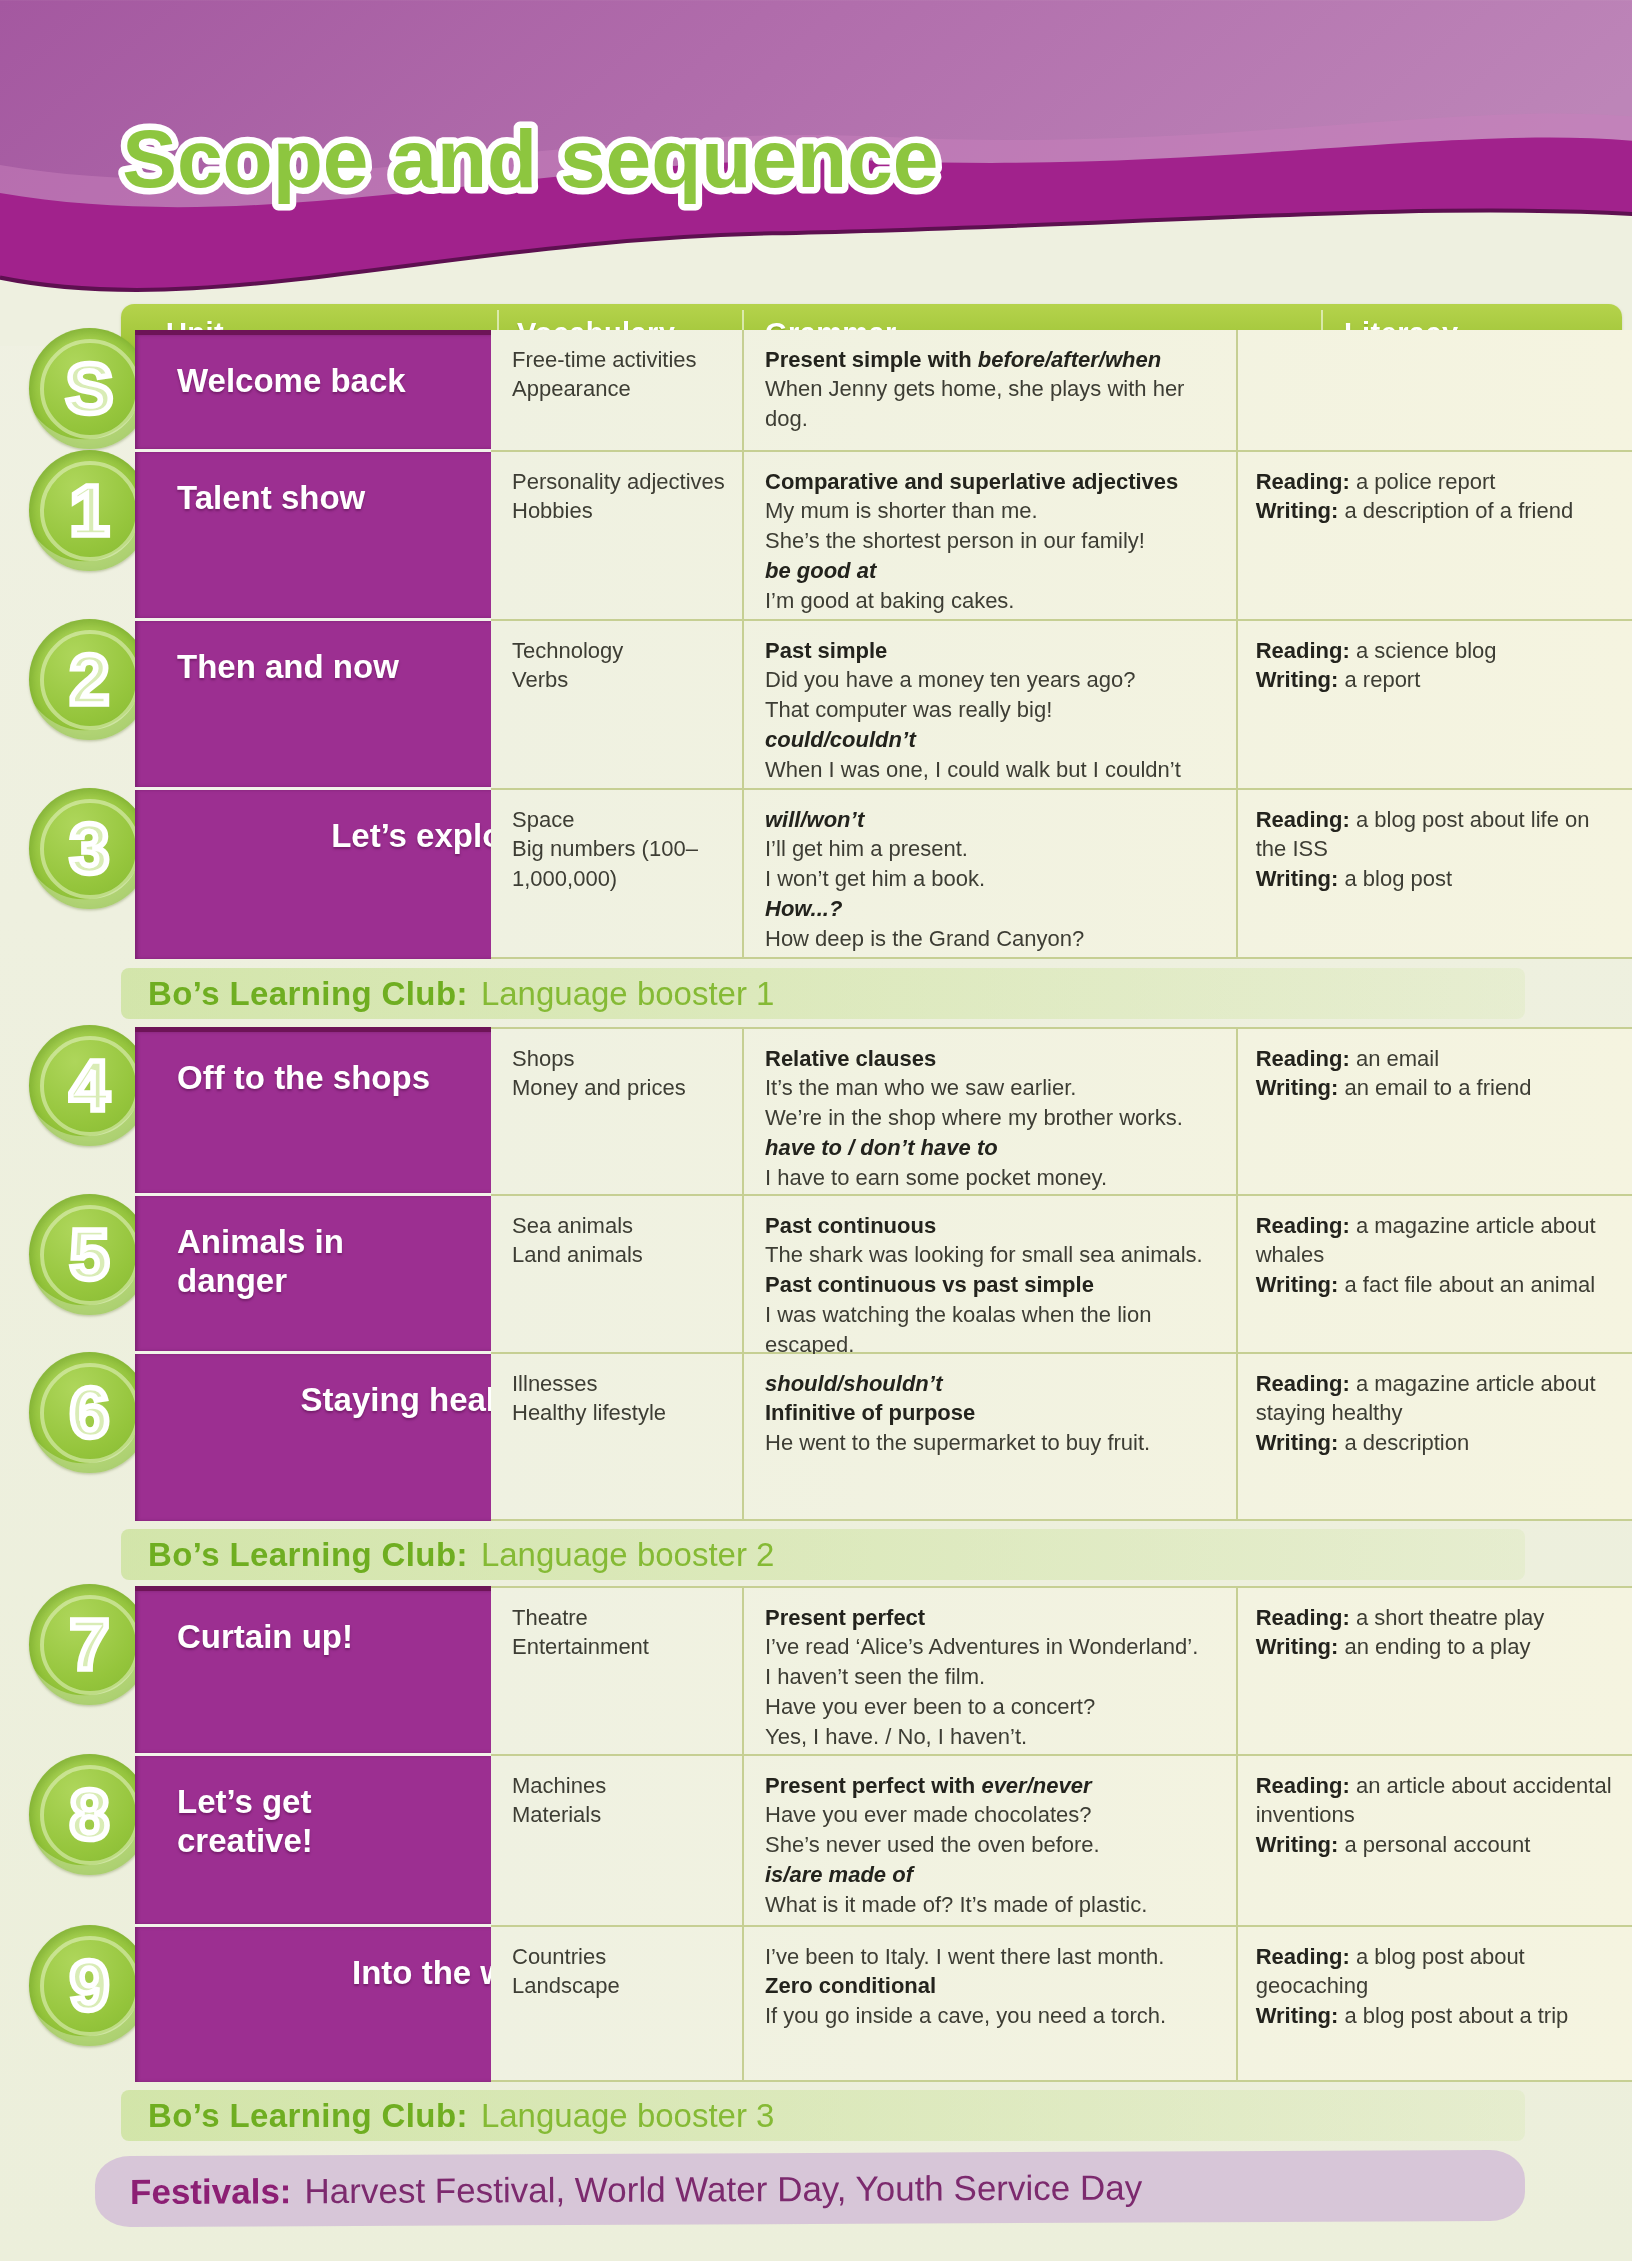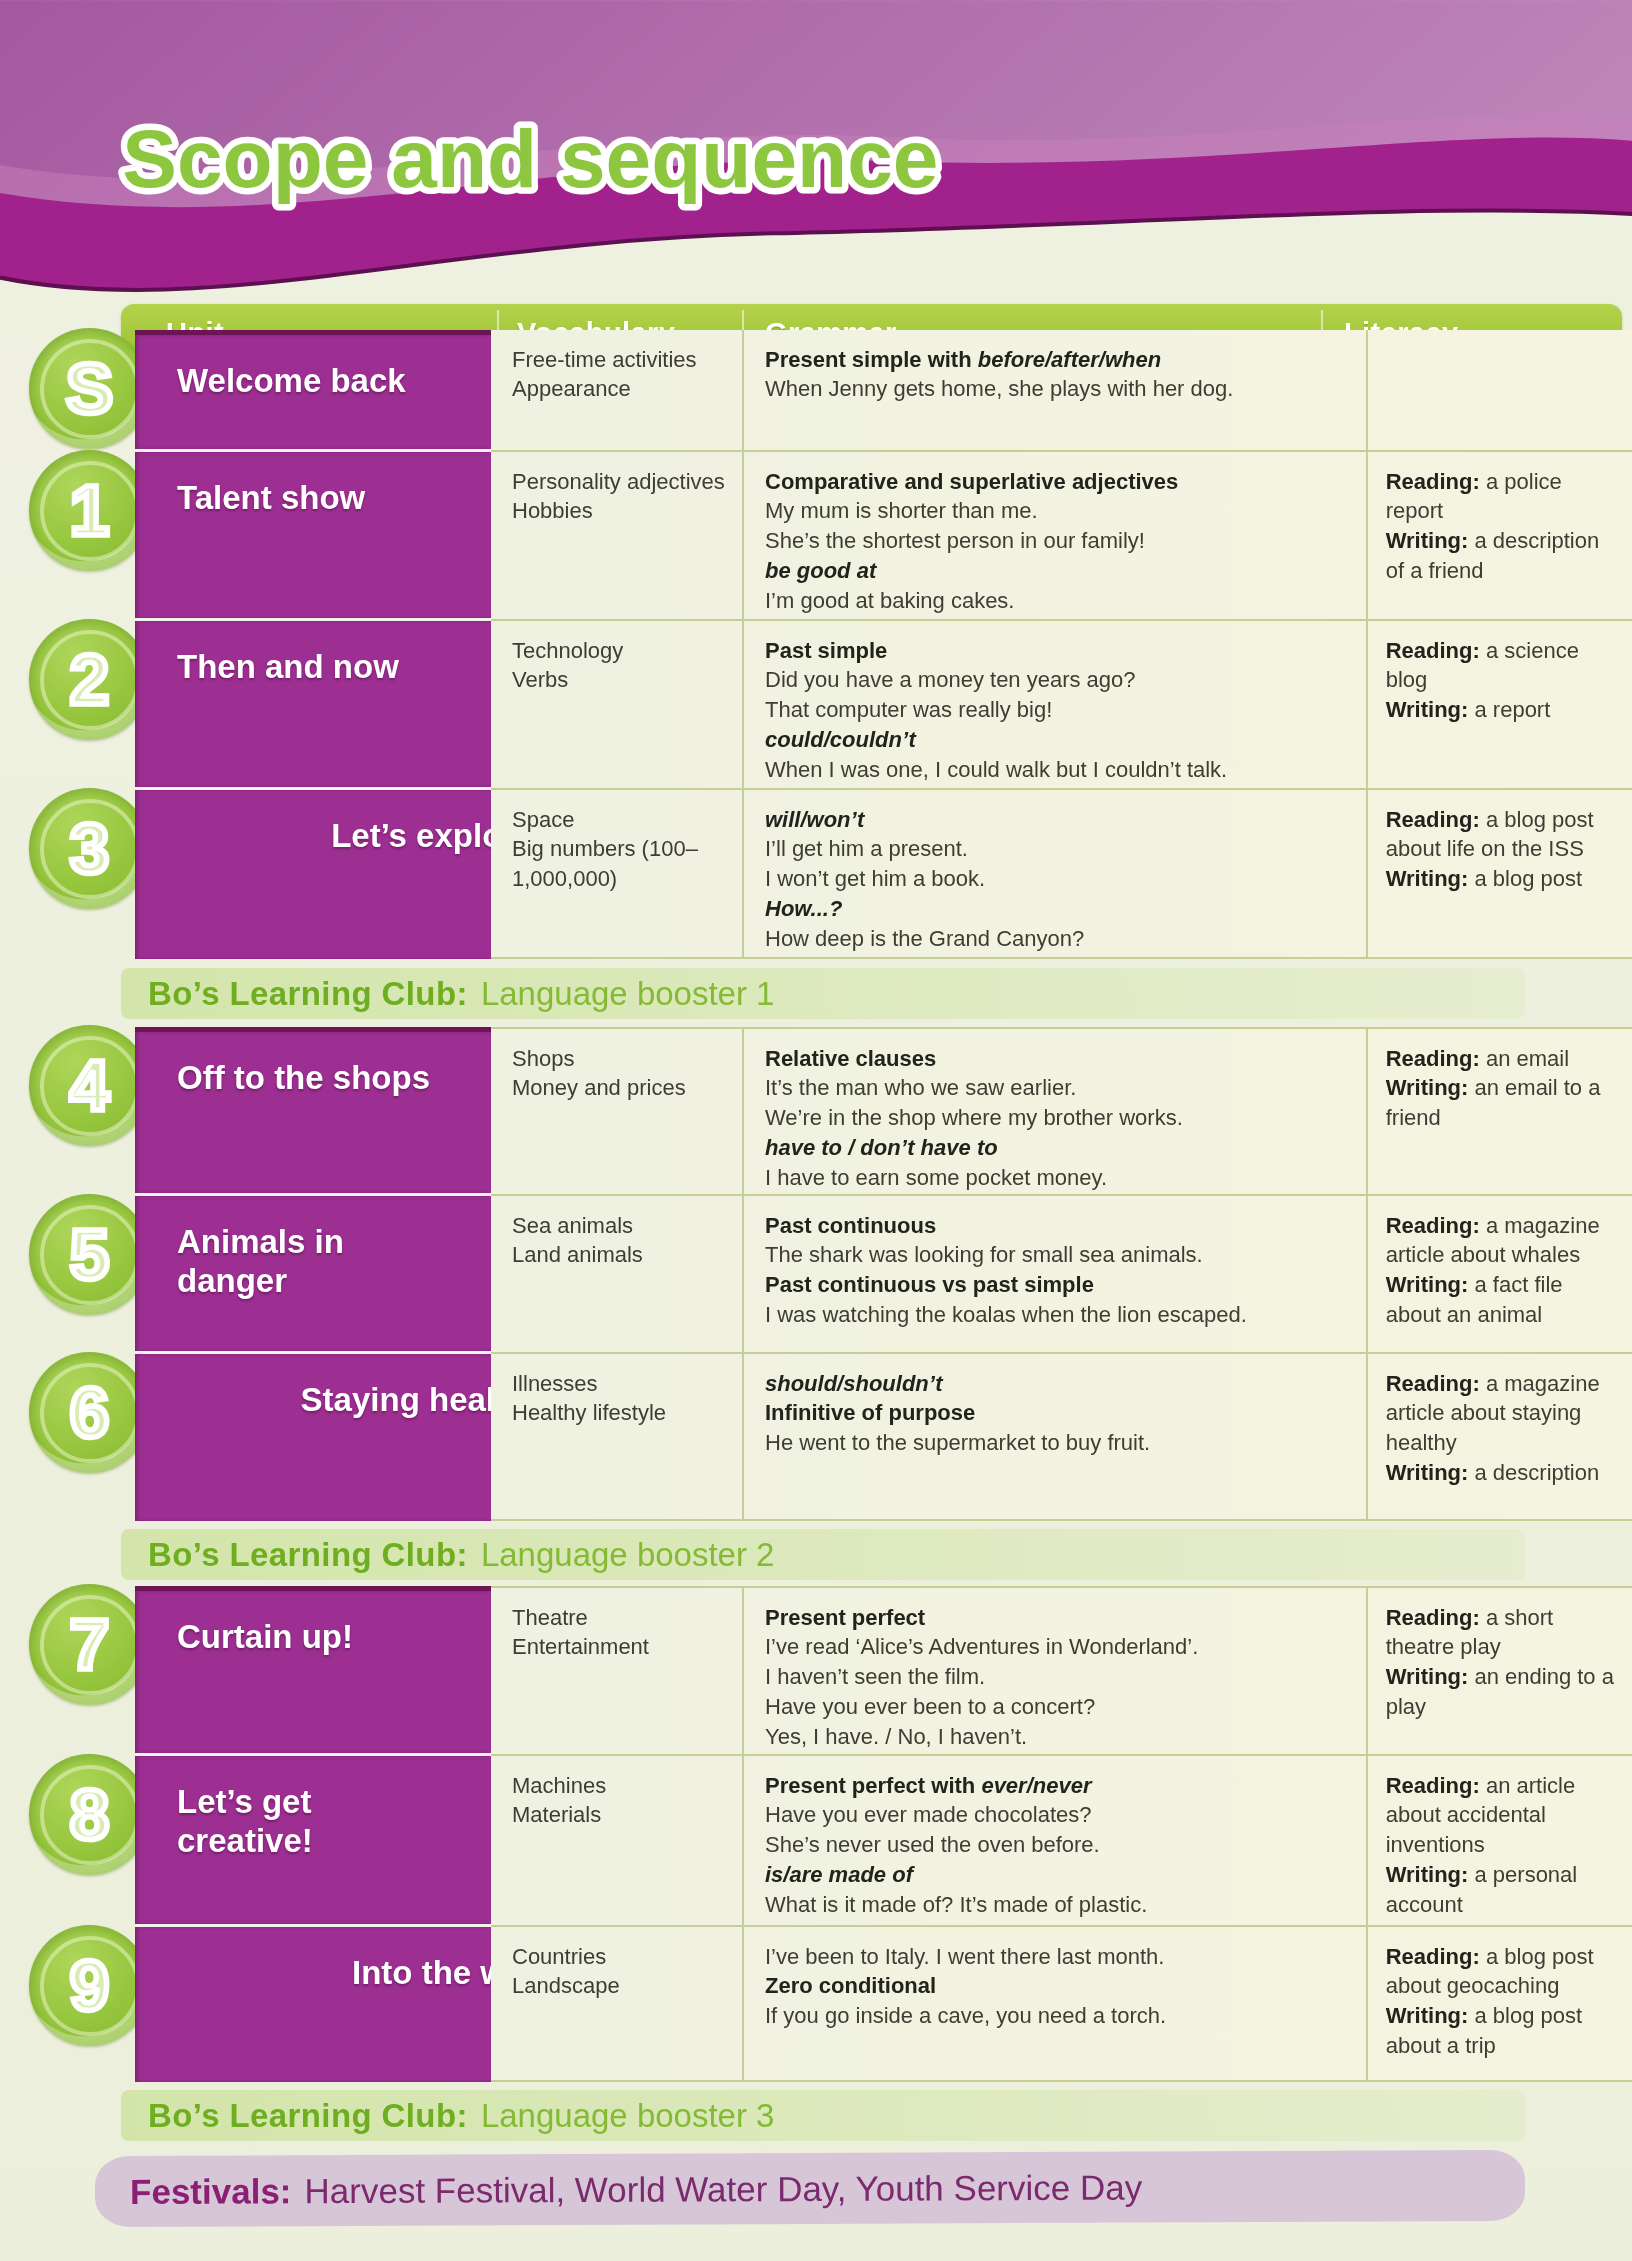--- a/index.html
+++ b/index.html
@@ -31,21 +31,21 @@
   .unit-row:last-child .title-block{border-bottom:none;text-align:right;}
   .unit-row:first-child .title-block{border-top:5.6px solid #6d1457;}
   .title-block p{margin:0;padding:27px 14.5px 0 42px;font-size:33px;line-height:1.18;font-weight:bold;color:#fff;
         text-shadow:0 2.4px 2.4px rgba(60,0,50,.40);}
   .cells{position:absolute;left:491px;right:0;top:0;bottom:0;display:flex;box-sizing:border-box;
         border-bottom:2.4px solid #c6cf93;background:linear-gradient(90deg,#eff1e1,#f5f4e0);}
   .topline .unit-row:first-child .cells{border-top:2.4px solid #c6cf93;}
   .cell{box-sizing:border-box;padding:14.5px 14.5px 0 21px;font-size:22px;line-height:1.36;color:#3d3d34;}
   .cell p{margin:0;}
   .cell.vocab{width:251px;}
-  .cell.grammar{width:624px;border-left:2.4px solid #c6cf93;}
+  .cell.grammar{width:494px;border-left:2.4px solid #c6cf93;}
   .cell.literacy{flex:1;border-left:2.4px solid #c6cf93;padding-left:17.7px;}
   .b{font-weight:bold;color:#23231d;}
   .i{font-style:italic;}
   
   .club-banner{position:absolute;left:121px;width:1404px;height:51px;border-radius:8px;
         background:linear-gradient(90deg,rgba(193,222,136,.60),rgba(205,228,158,.22));
         display:flex;align-items:center;padding-left:27px;box-sizing:border-box;font-size:33px;}
   .club-banner .bold{font-weight:bold;color:#6fae21;margin-right:13px;letter-spacing:0.4px;}
   .club-banner .rest{color:#85ba35;}
   .festivals{position:absolute;left:95px;top:2153px;width:1430px;height:71px;

